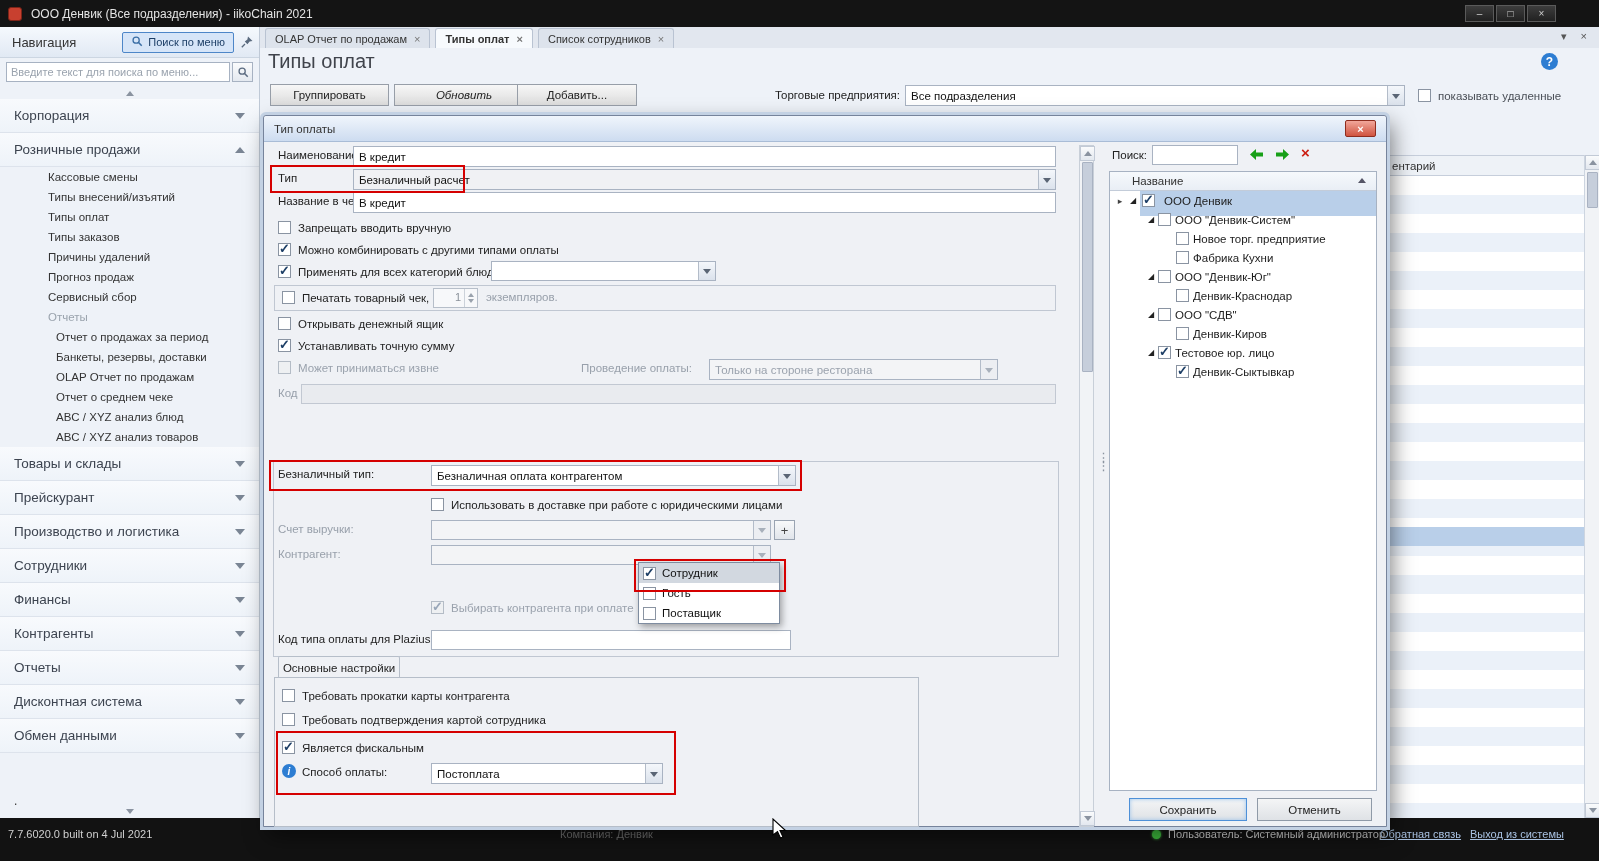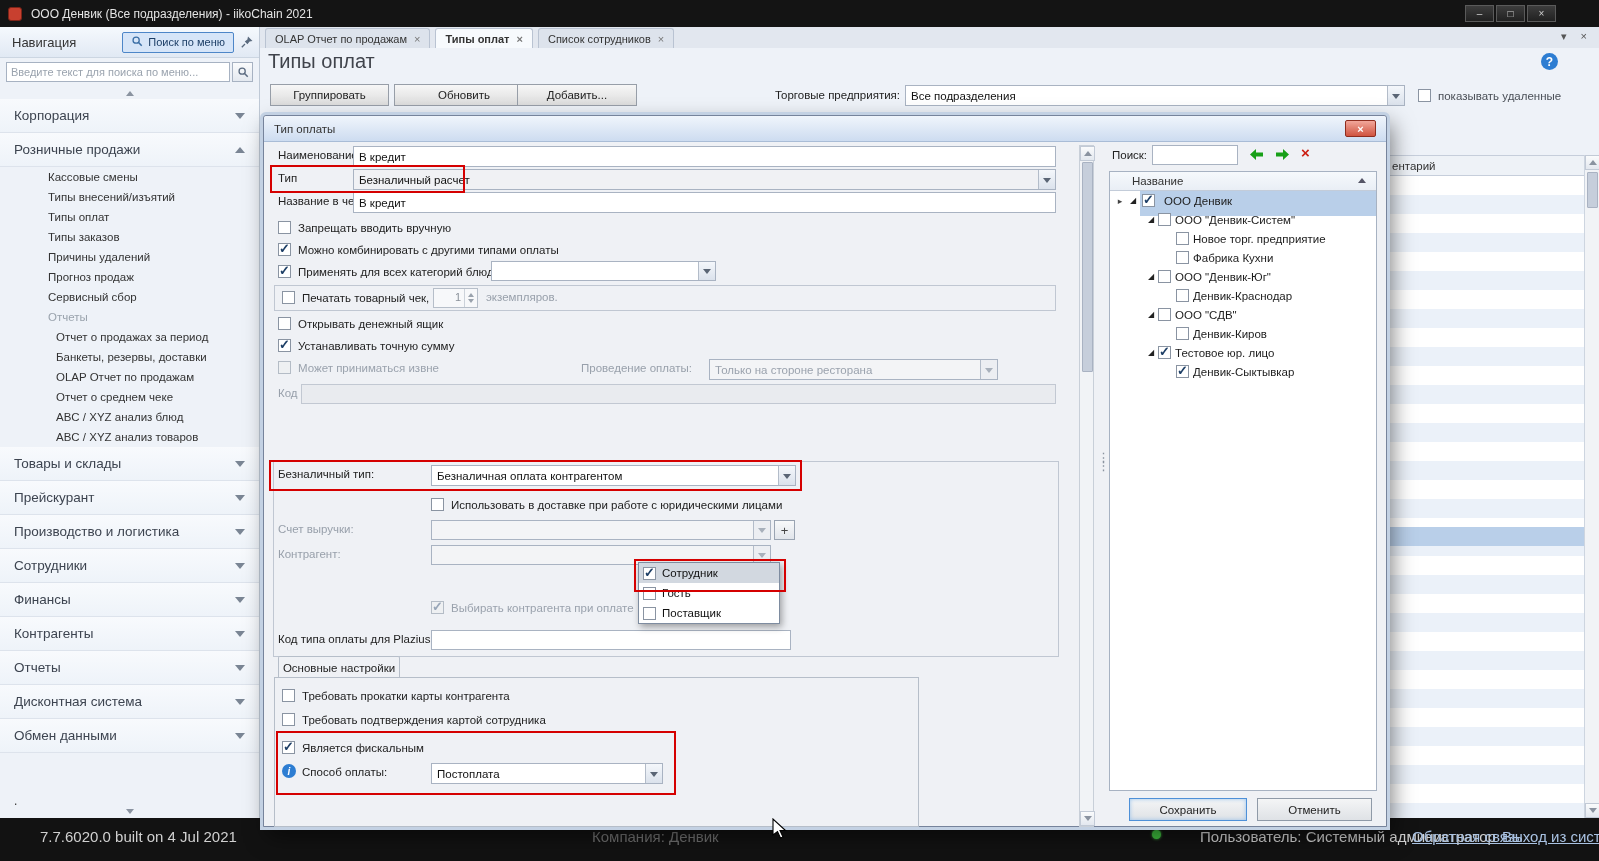--- a/index.html
+++ b/index.html
@@ -106,21 +106,21 @@
   .texp { width:14px; font-size:8px; color:#222; text-align:center; flex:none; }
   .touter { width:12px; font-size:9px; color:#444; text-align:center; flex:none; }
   .tlabel { padding:0 4px; }
   .thl { display:flex; align-items:center; gap:5px; flex:1; background:#b9cfe9; height:31px; padding-left:2px; }
   .dbtn { background:linear-gradient(#f4f5f6,#dfe2e6); border:1px solid #8f9aa8; font-size:11.5px; color:#222; display:flex; align-items:center; justify-content:center; }
   .dbtn.focus { border:1px solid #4e90d8; box-shadow:inset 0 0 4px #9cc4ec; }
   .grip { font-size:13px; color:#8a93a0; line-height:8px; }
 
   
   .statusbar { position:absolute; left:0; top:818px; width:1599px; height:43px; background:#121212; z-index:2; }
-  .statusbar .txt { position:absolute; font-size:15px; color:#d0d0d0; white-space:nowrap;margin-left:32px; }
+  .statusbar .txt { position:absolute; font-size:11px; color:#d0d0d0; white-space:nowrap; }
   .statusbar .dim { color:#6f6f6f; }
   .statusbar .link { color:#a9c2e2; text-decoration:underline; }
   .gdot { position:absolute; width:9px; height:9px; border-radius:50%; background:#3fbf3f; box-shadow:0 0 3px #3fbf3f; }
 
   .cursor { position:absolute; z-index:100; }
 </style>
 </head>
 <body>
 
 <div class="screen">
@@ -251,21 +251,21 @@
         <span>▾</span>
         <span>×</span>
       </div>
     </div>
 
     <div class="content">
       <div class="abs page-title" style="left:8px; top:2px;">Типы оплат</div>
       <div class="abs help-ic" style="left:1281px; top:5px;">?</div>
 
       <button class="abs tbtn" style="left:10px; top:36px; width:119px;">Группировать</button>
-      <button class="abs tbtn" style="left:134px; top:36px; width:140px;">Обновить</button>
+      <button class="abs tbtn" style="left:134px; top:36px; width:140px;font-style:italic;">Обновить</button>
       <button class="abs tbtn" style="left:257px; top:36px; width:120px;">Добавить...</button>
 
       <div class="abs lbl" style="left:495px; top:41px; width:145px; text-align:right;">Торговые предприятия:</div>
       <div class="abs dd" style="left:645px; top:37px; width:500px; height:21px;">
         <span class="txt">Все подразделения</span>
         <span class="btn">
             <i></i>
           </span>
       </div>
       <div class="abs crow" style="left:1158px; top:40px; color:#4a4f57;">

